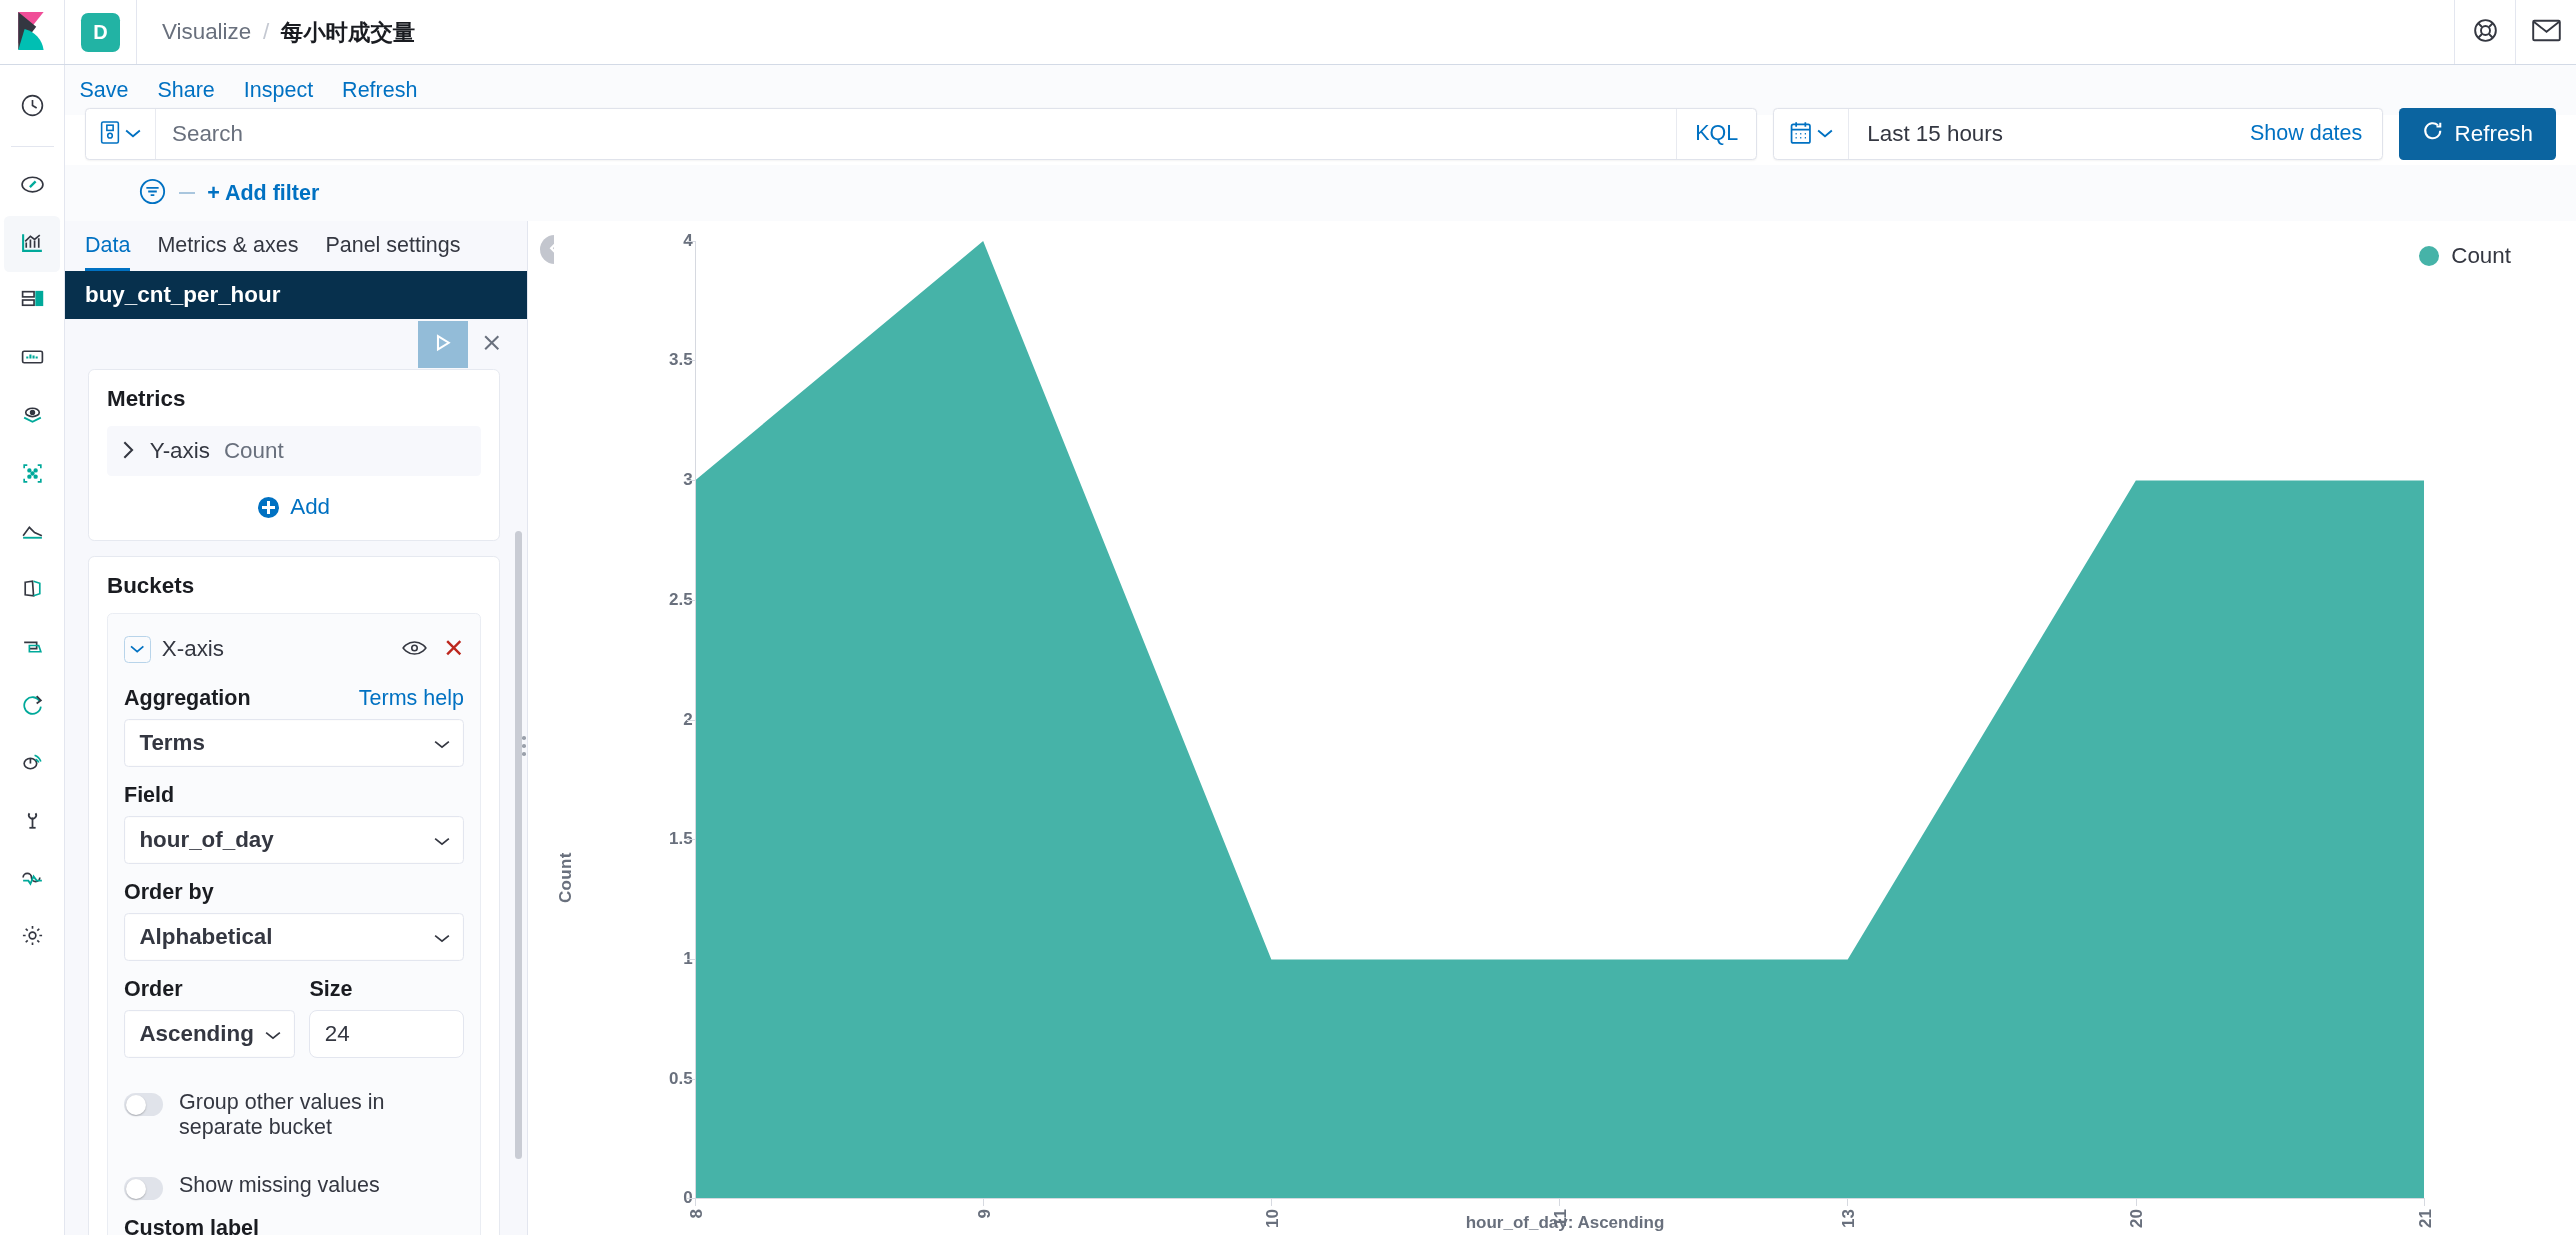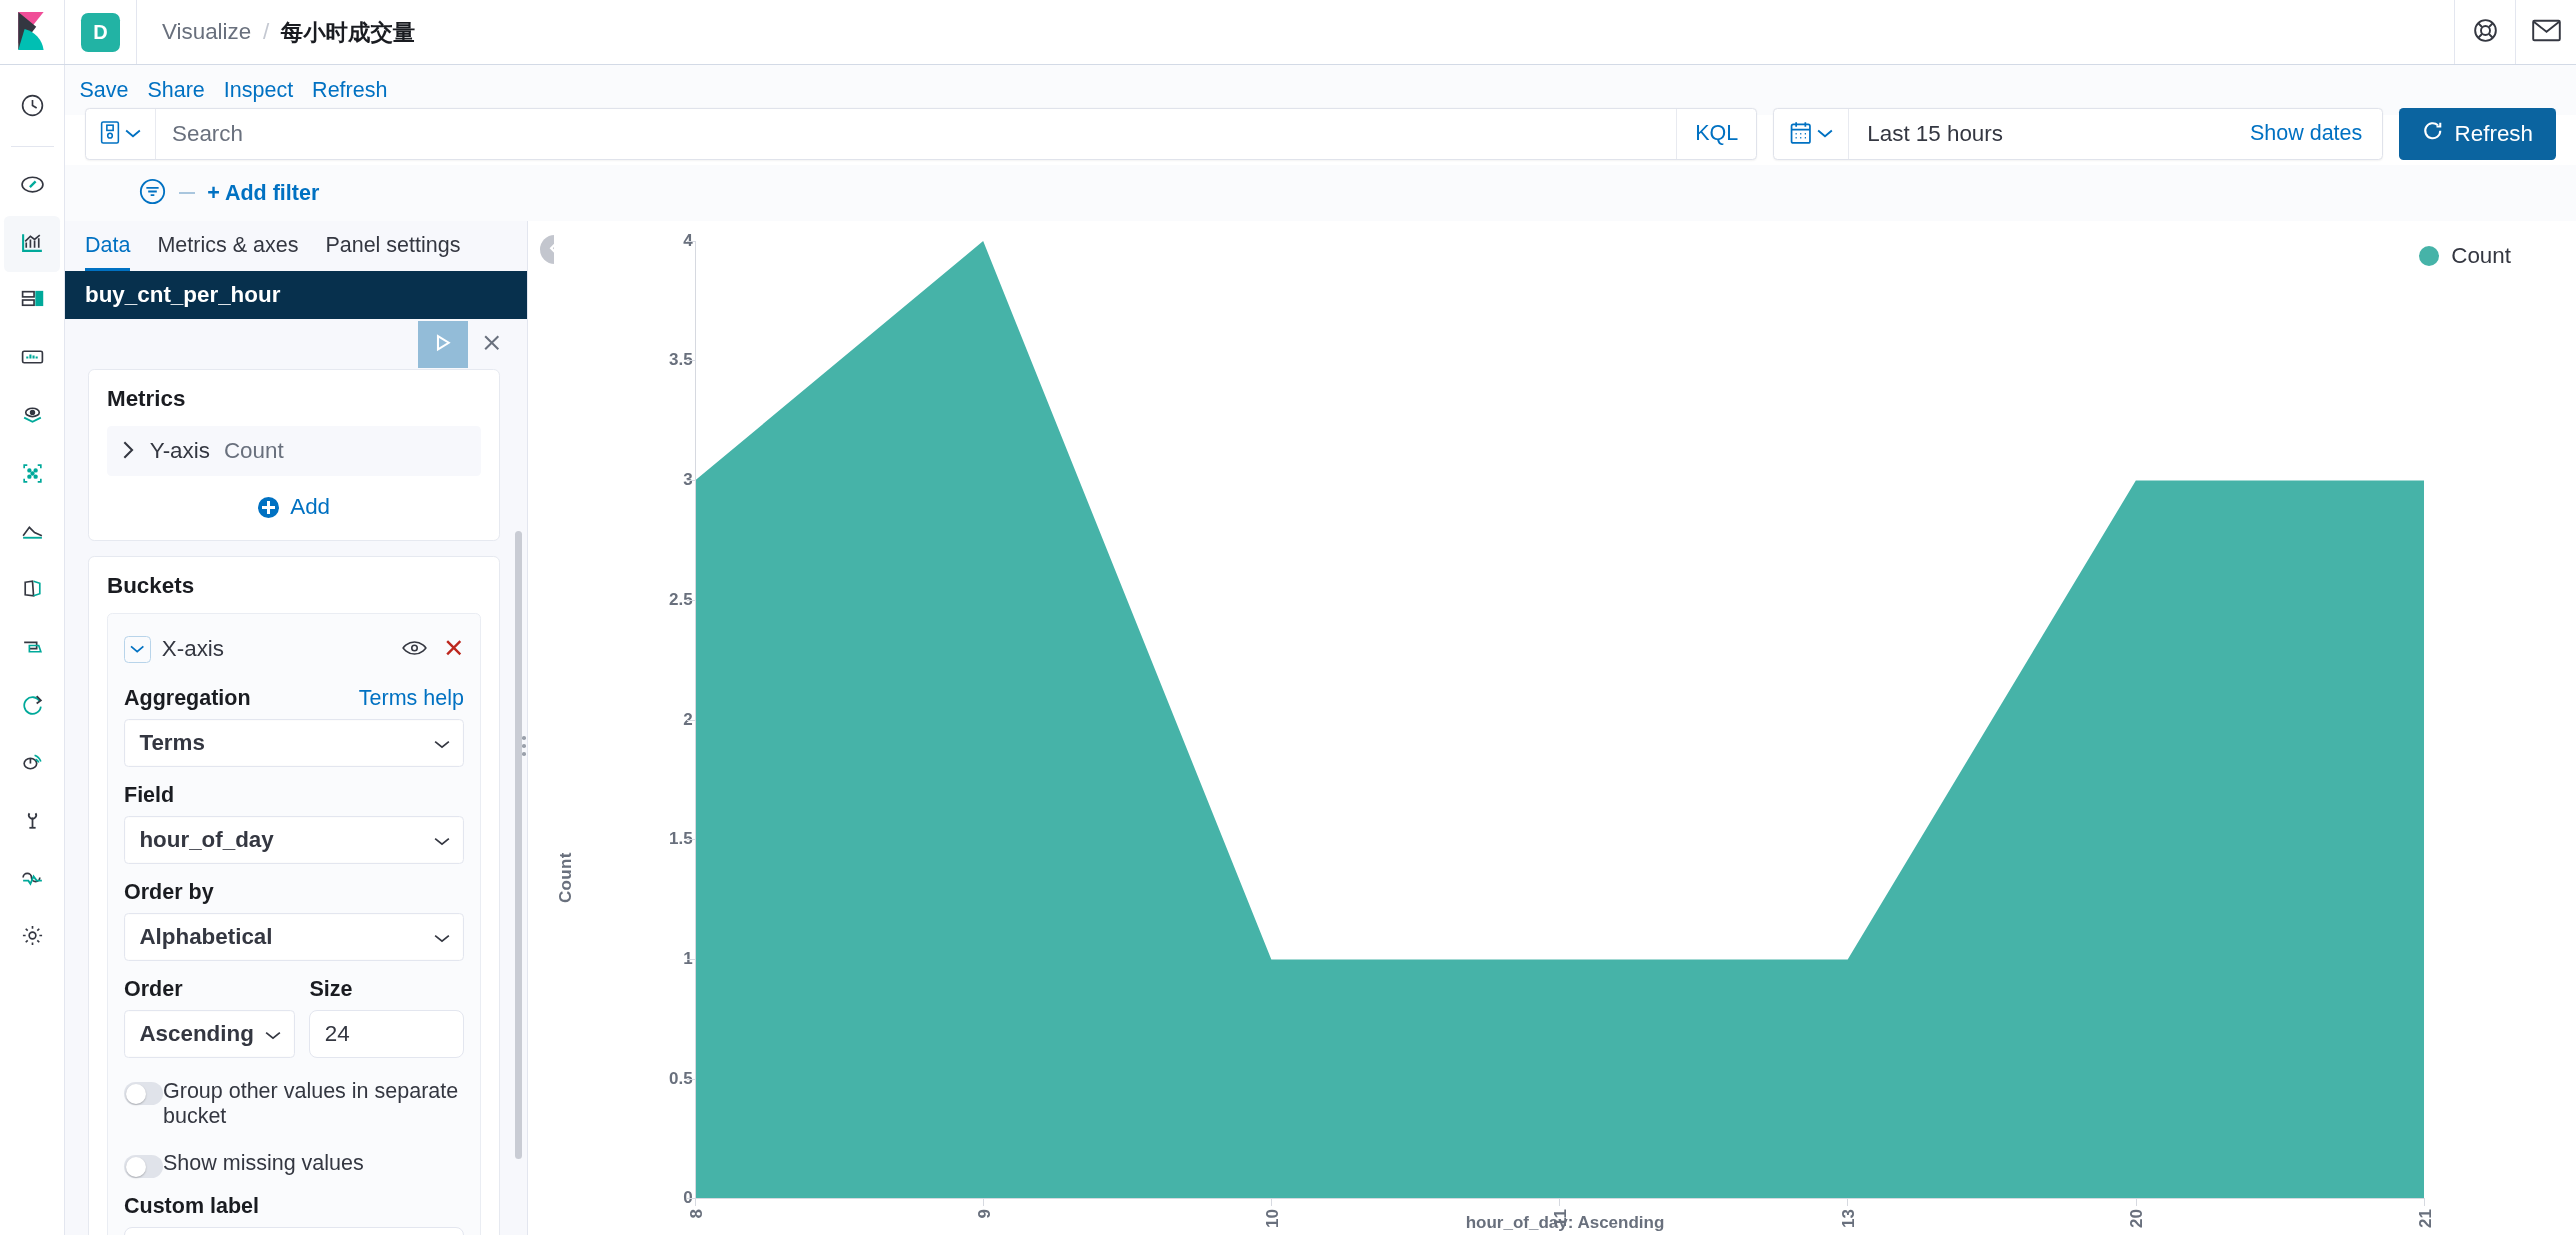--- a/index.html
+++ b/index.html
@@ -55,21 +55,21 @@
     width: 56px; height: 56px; display: flex; align-items: center;
     justify-content: center; border-radius: 5.4px; margin-bottom: 1.8px;
   }
   .rail-item.active { background: #f5f7fa; }
   #rail-divider { width: 43px; height: 0.9px; background: #e3e6ef; margin: 9px 0 10.8px 0; }
 
   
   #action-bar {
     position: absolute; left: 65px; top: 65px; width: 2511px; height: 50px;
     background: #fafbfd; display: flex; align-items: center;
-    padding-left: 14.4px; gap: 19px;
+    padding-left: 14.4px; gap: 29px;
   }
   .action-link { color: #0071c2; font-size: 21.5px; }
 
   
   #query-row {
     position: absolute; left: 65px; top: 101px; width: 2511px; height: 65px;
     display: flex; align-items: center; padding: 0 20px; gap: 16px;
   }
   #query-group {
     flex: 1; height: 52px; display: flex; align-items: stretch;
@@ -206,21 +206,21 @@
     box-shadow: inset 0 0 0 0.9px rgba(0,0,0,0.01);
     font-weight: bold;
   }
   .select-box .sel-caret { margin-left: auto; }
   .input-box {
     height: 48px; background: #ffffff; border: 0.9px solid #e3e6ef;
     border-radius: 8px; display: flex; align-items: center;
     padding: 0 14.4px; font-size: 22.4px; color: #343741;
   }
   .two-col { display: flex; gap: 14.4px; }
-  .toggle-row { display: flex; align-items: flex-start; margin-top: 21px; }
+  .toggle-row { display: flex; align-items: flex-start; gap: 16px; margin-top: 32px; }
   .switch {
     width: 39px; height: 23px; border-radius: 11.7px; background: #e0e3ea;
     position: relative; flex: none; margin-top: 3.6px;
   }
   .switch::after {
     content: ""; position: absolute; left: 1.8px; top: 1.8px;
     width: 20px; height: 20px; border-radius: 50%; background: #ffffff;
     box-shadow: 0 0.9px 1.8px rgba(0,0,0,.25);
   }
   .toggle-label { font-size: 21.5px; color: #343741; line-height: 1.2; max-width: 323px; }

